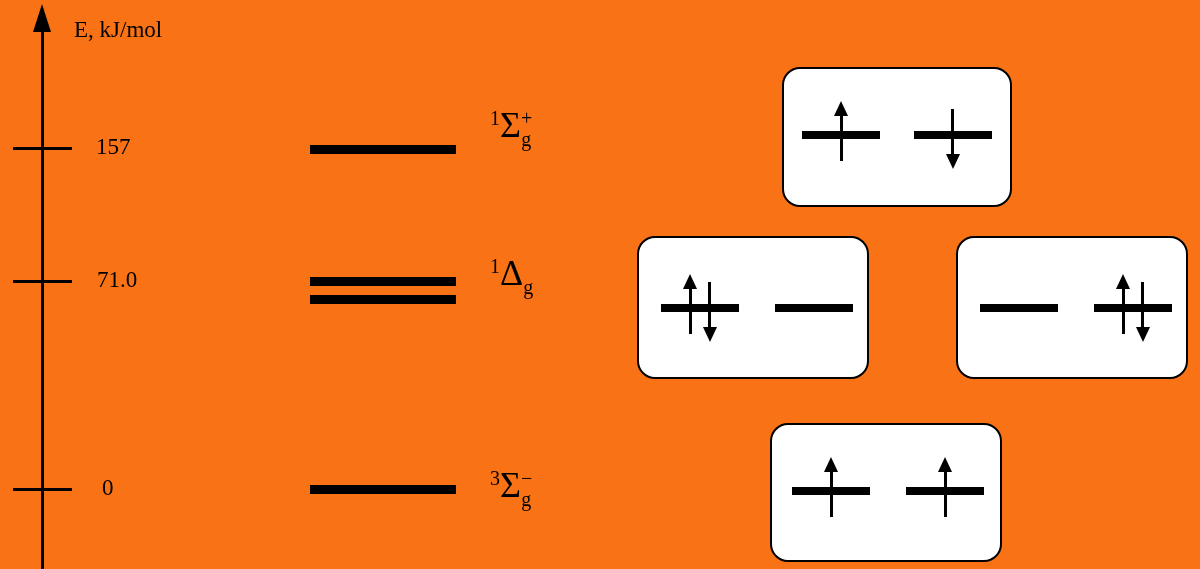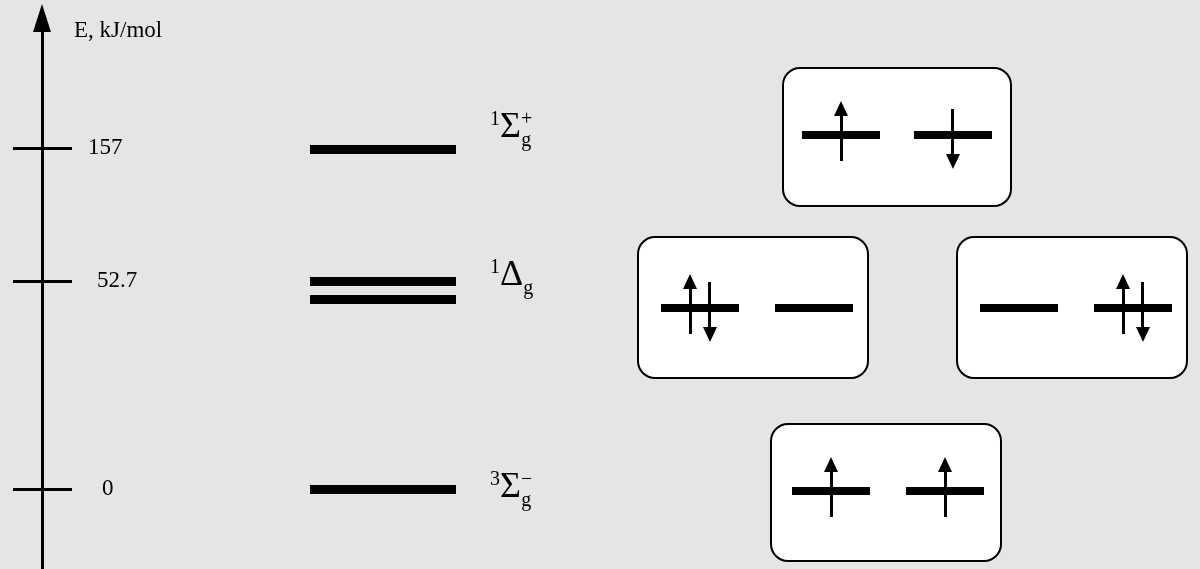--- a/index.html
+++ b/index.html
@@ -1,19 +1,19 @@
 <!DOCTYPE html>
 <html><head>
 <meta charset="utf-8">
 <style>
   html,body { margin:0; padding:0; background:#ffffff; }
   .canvas {
     position:relative;
     width:1200px; height:569px;
-    background:#e5e5e5;
+    background:#f97316;
     color:#000;
     font-family:"Liberation Serif", serif;
     overflow:hidden;
   }
   
   .axis-line { position:absolute; left:41px; top:26px; width:3px; height:543px; background:#000; }
   .axis-head {
     position:absolute; left:33px; top:4px; width:0; height:0;
     border-left:9px solid transparent; border-right:9px solid transparent;
     border-bottom:28px solid #000;
@@ -57,22 +57,22 @@
 <div class="canvas">
 
   <div class="axis-head"></div>
   <div class="axis-line"></div>
   <div class="axis-label">E, kJ/mol</div>
 
   <div class="tick" style="top:147px;"></div>
   <div class="tick" style="top:280px;"></div>
   <div class="tick" style="top:488px;"></div>
 
-  <div class="energy-value" style="left:88px; top:134px;">157</div>
-  <div class="energy-value" style="left:97px;  top:267px;">52.7</div>
+  <div class="energy-value" style="left:96px; top:134px;">157</div>
+  <div class="energy-value" style="left:97px;  top:267px;">71.0</div>
   <div class="energy-value" style="left:102px; top:475px;">0</div>
 
   <div class="lvl" style="top:145px;"></div>
   <div class="lvl" style="top:277px;"></div>
   <div class="lvl" style="top:295px;"></div>
   <div class="lvl" style="top:485px;"></div>
 
   <div class="term" style="top:104px;">
     <span class="pre-sup">1</span><span class="sym">Σ</span><span class="post-sup">+</span><span class="post-sub stacked">g</span>
   </div>

